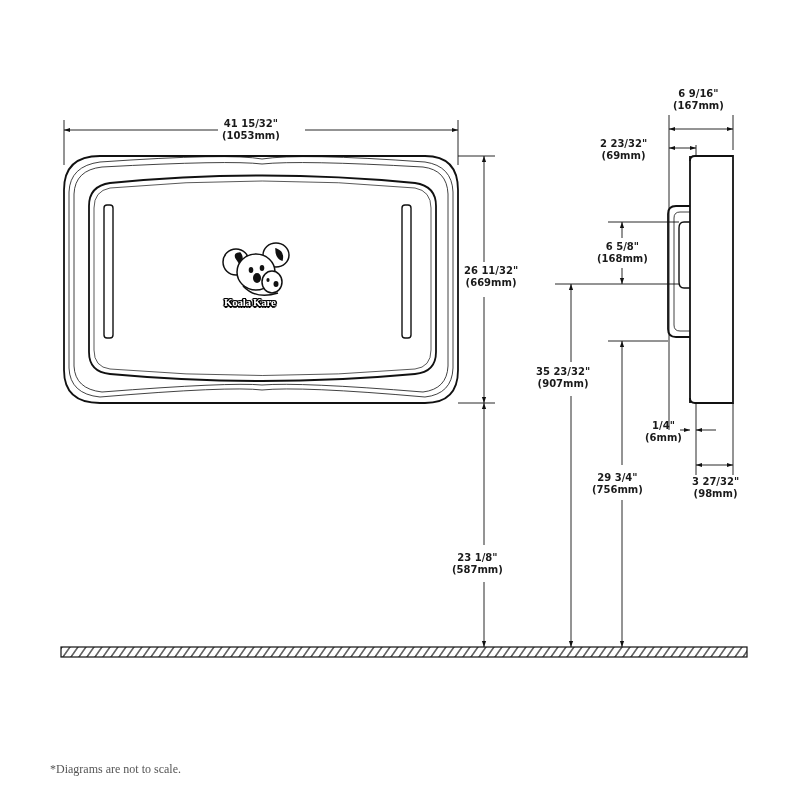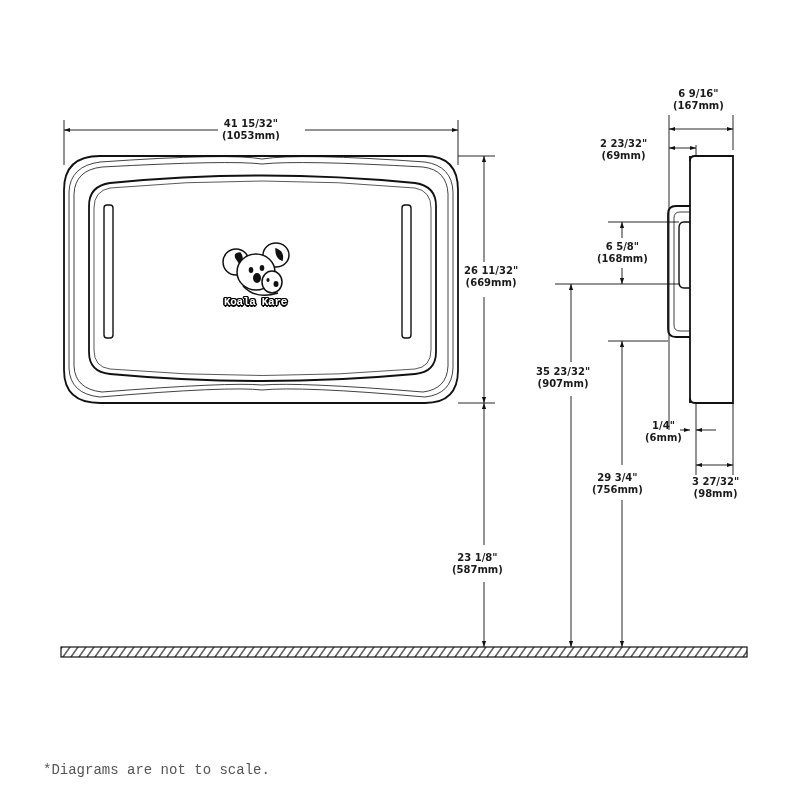--- a/index.html
+++ b/index.html
@@ -1,21 +1,21 @@
 <!DOCTYPE html>
 <html><head>
 <meta charset="utf-8">
 <style>
   html, body { margin:0; padding:0; background:#ffffff; }
   body { width:807px; height:808px; position:relative; overflow:hidden; font-family:"DejaVu Sans", sans-serif; }
   #canvas { position:absolute; left:0; top:0; }
   .dim-label { position:absolute; font-family:"DejaVu Sans", sans-serif; font-size:10px; font-weight:600; color:#1a1a1a; text-align:center; line-height:12px; background:#ffffff; white-space:nowrap; }
   .dim-label span { display:block; }
-  .footnote { position:absolute; left:43px; top:762px; font-size:14px; color:#555555; font-family:Liberation Mono, monospace; }
-  .brand { position:absolute; font-family:Liberation Mono, monospace; font-weight:bold; font-size:11px; color:#ffffff; -webkit-text-stroke:0; text-shadow:-1px -1px 0 #000,1px -1px 0 #000,-1px 1px 0 #000,1px 1px 0 #000,0 1.5px 0 #000,1.5px 0 0 #000,-1.5px 0 0 #000,0 -1.5px 0 #000; letter-spacing:-0.3px; }
+  .footnote { position:absolute; left:50px; top:762px; font-size:12px; color:#555555; font-family:Liberation Serif, serif; }
+  .brand { position:absolute; font-family:Liberation Serif, serif; font-weight:bold; font-size:11px; color:#ffffff; -webkit-text-stroke:0; text-shadow:-1px -1px 0 #000,1px -1px 0 #000,-1px 1px 0 #000,1px 1px 0 #000,0 1.5px 0 #000,1.5px 0 0 #000,-1.5px 0 0 #000,0 -1.5px 0 #000; letter-spacing:-0.3px; }
 </style>
 </head>
 <body>
 
 <svg id="canvas" width="807" height="808" viewBox="0 0 807 808" xmlns="http://www.w3.org/2000/svg">
   <defs>
     <marker id="arr" viewBox="0 0 10 10" refX="10" refY="5" markerWidth="7" markerHeight="7" orient="auto-start-reverse">
       <path d="M0,1.5 L10,5 L0,8.5 z" fill="#111"></path>
     </marker>
     <pattern id="hatch" patternUnits="userSpaceOnUse" width="8" height="10" patternTransform="skewX(-35)">

